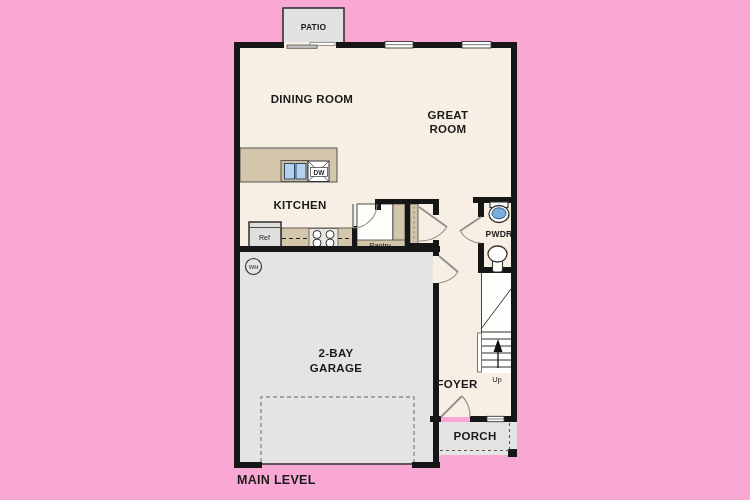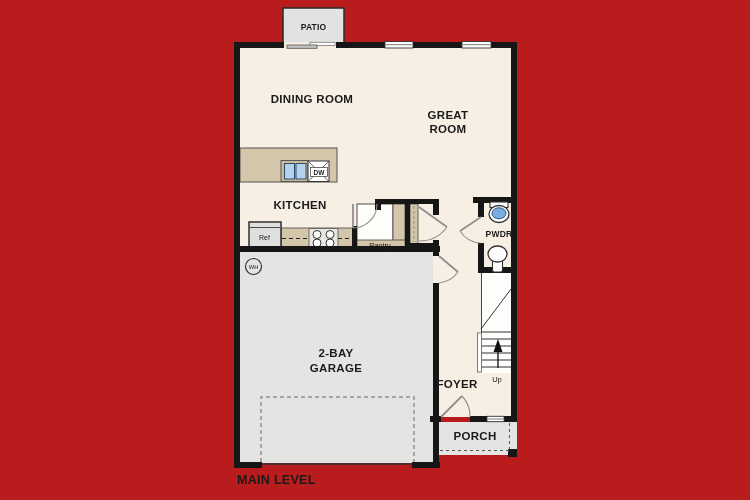--- a/index.html
+++ b/index.html
@@ -1,16 +1,16 @@
 <!DOCTYPE html>
 <html><head>
 <meta charset="utf-8">
 <style>
   html,body{margin:0;padding:0;background:#ffffff;}
-  #stage{position:relative;width:750px;height:500px;background:#b91c1c;overflow:hidden;
+  #stage{position:relative;width:750px;height:500px;background:#f9a8d4;overflow:hidden;
          font-family:"Liberation Sans",sans-serif;}
   svg text{fill:#1a1a1a;}
   .room-label{font-weight:bold;font-size:11.5px;letter-spacing:.3px;}
   .small-label{font-weight:bold;font-size:8.5px;letter-spacing:.2px;}
   .tiny-label{font-size:7.5px;}
   .fixture-label{font-size:7px;}
   .title-label{font-weight:bold;font-size:12.5px;letter-spacing:.3px;}
 </style>
 </head>
 <body>

